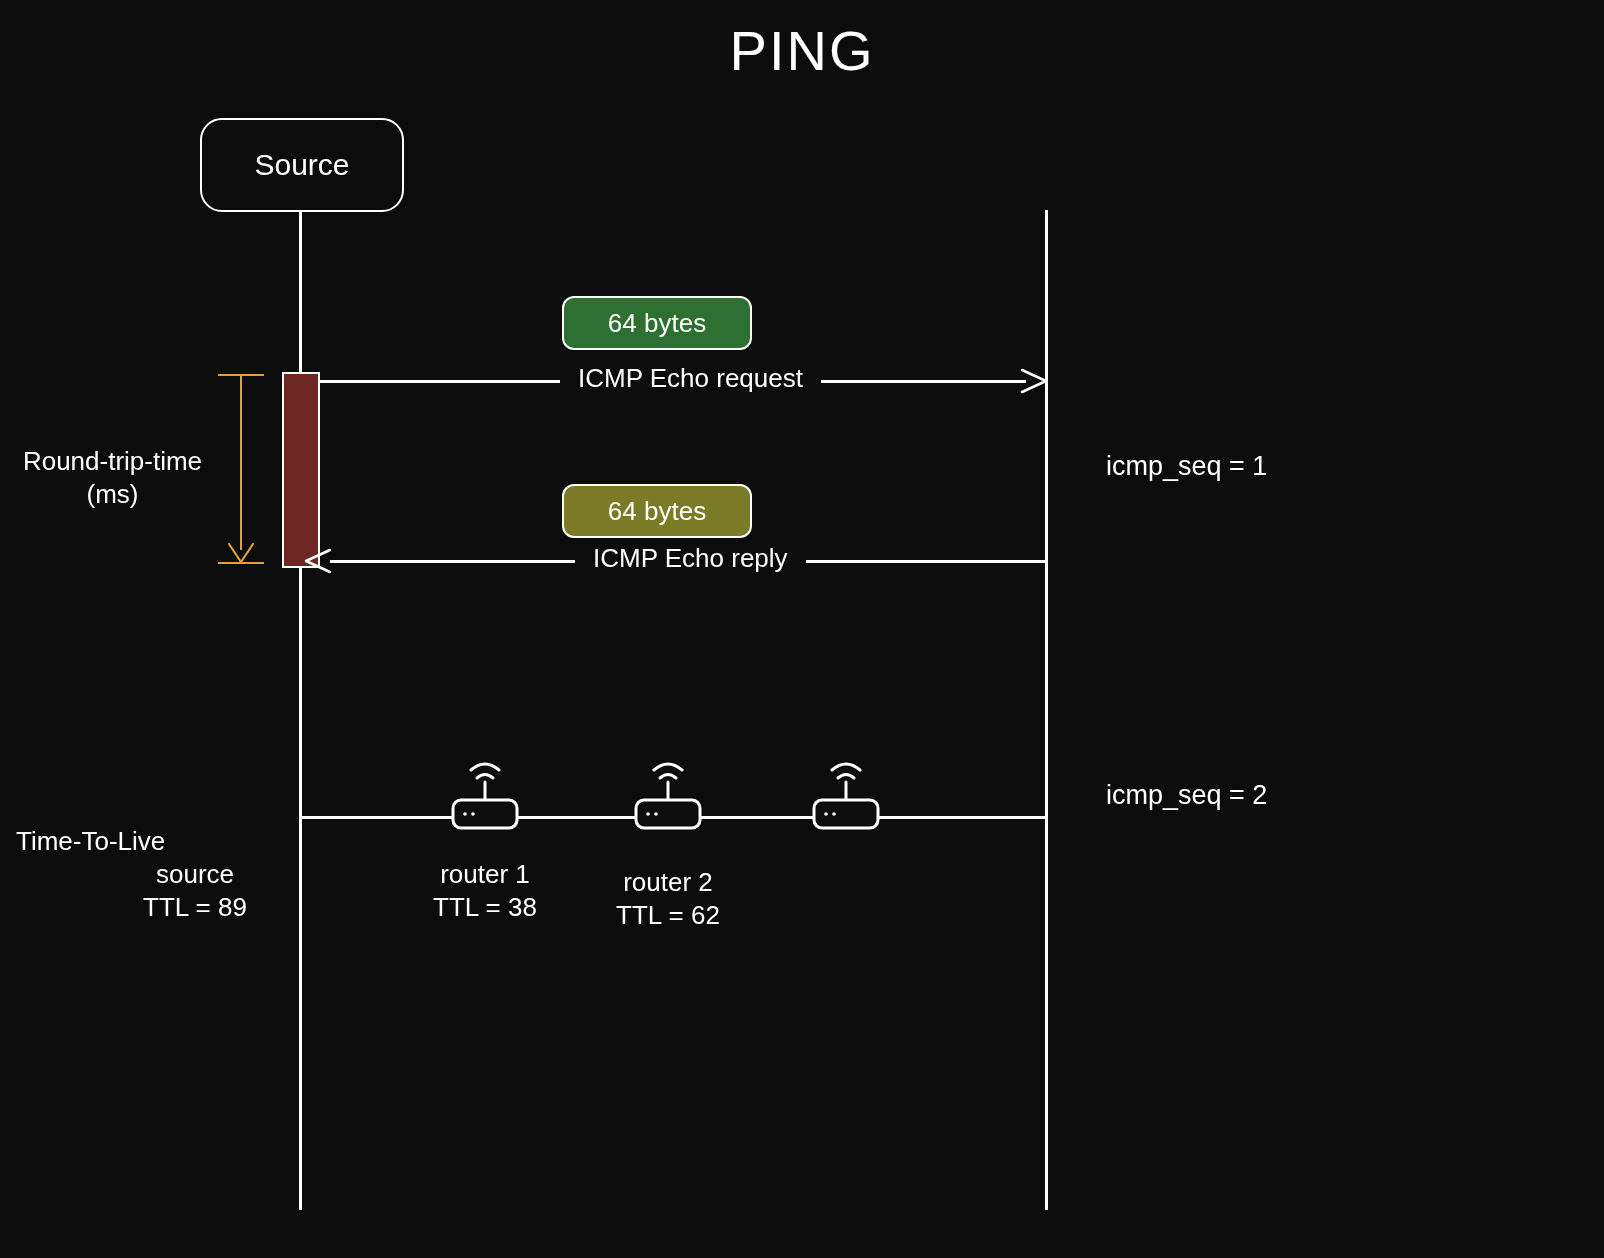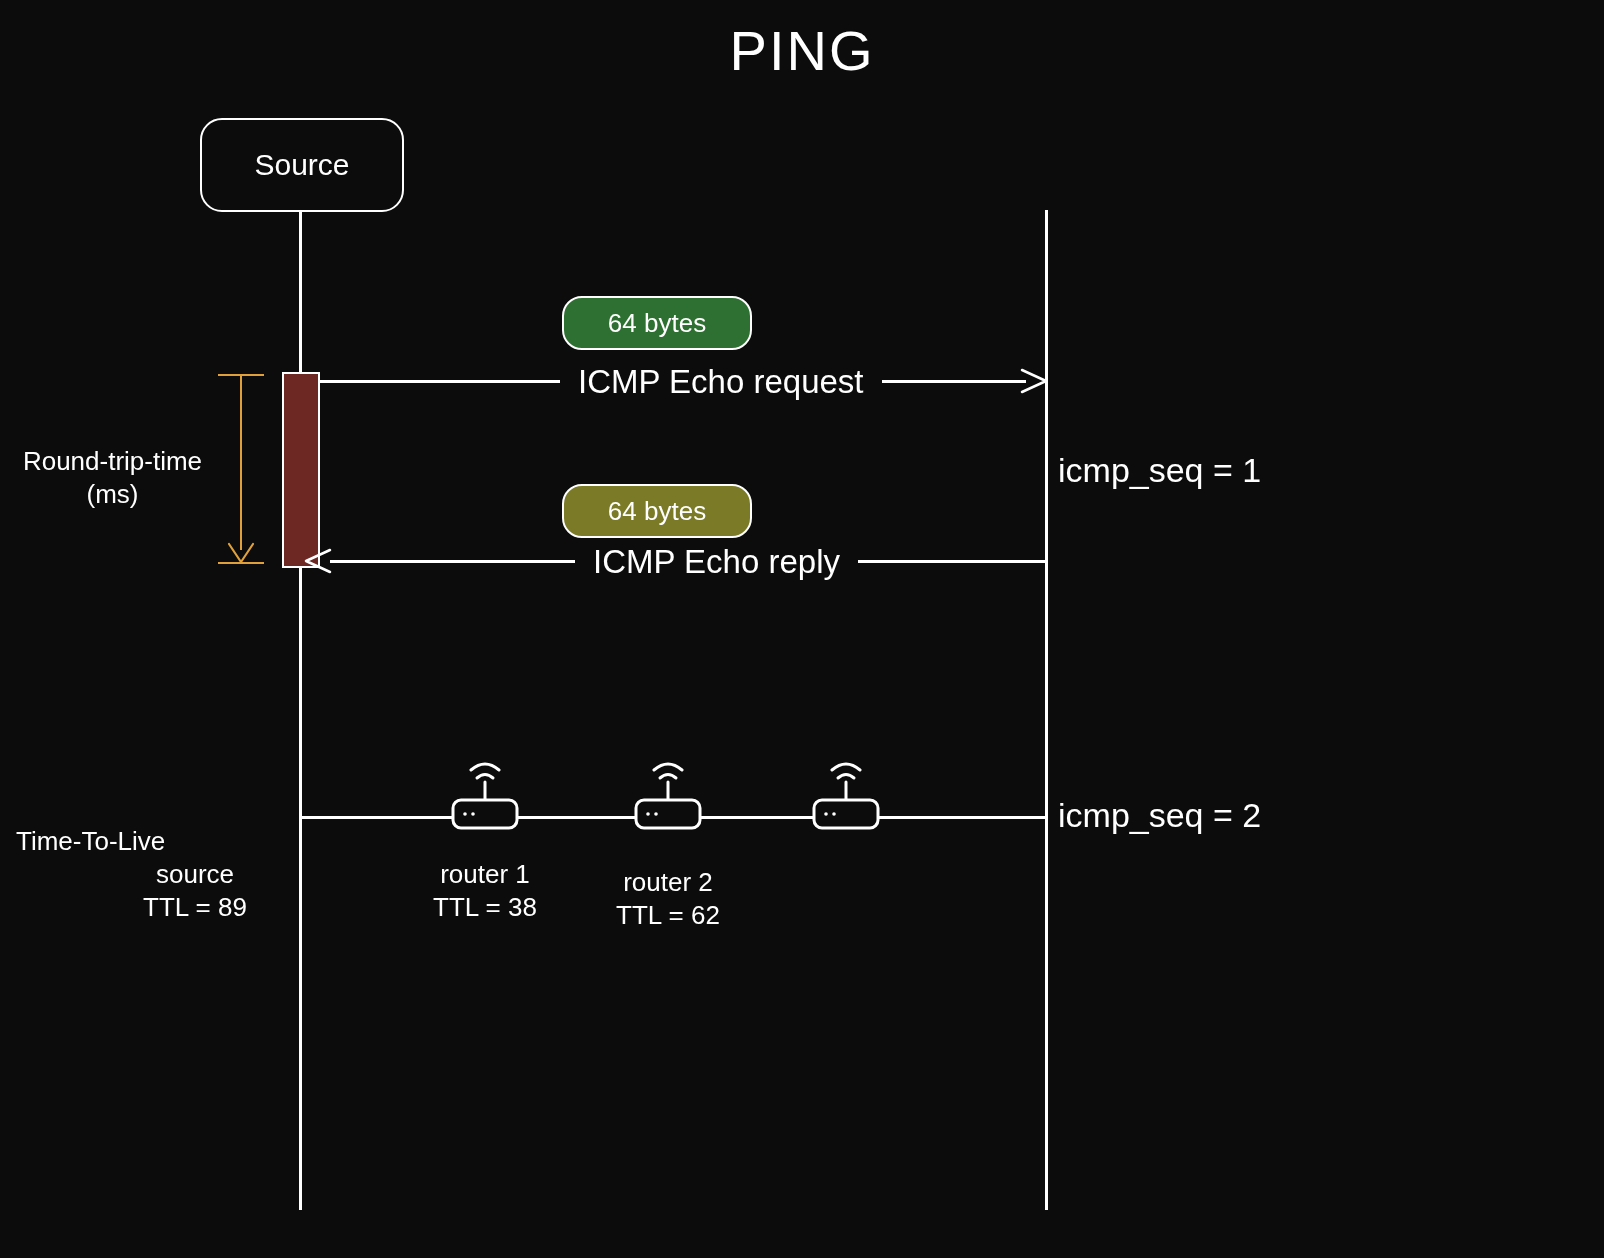--- a/index.html
+++ b/index.html
@@ -6,28 +6,28 @@
   .canvas{position:relative;width:1604px;height:1258px;background:#0c0c0c;text-decoration:underline;}
   .title{position:absolute;left:0;right:0;top:18px;text-align:center;font-size:56px;letter-spacing:2px;}
   .node-box{position:absolute;border:2.5px solid #fff;border-radius:22px;background:#0c0c0c;text-align:center;font-size:30px;display:flex;align-items:center;justify-content:center;}
   .lifeline{position:absolute;width:2.5px;background:#fff;}
   .rtt-bar{position:absolute;background:#6d2824;border:2px solid #fff;}
   .bracket{position:absolute;color:#e0a13a;}
   .bracket .v{position:absolute;width:2px;background:#e0a13a;}
   .bracket .barh{position:absolute;height:2px;background:#e0a13a;}
   .bracket svg{position:absolute;}
   .label{position:absolute;font-size:26px;text-align:center;line-height:1.25;}
-  .pill{position:absolute;border:2.5px solid #fff;border-radius:20px;font-size:26px;display:flex;align-items:center;justify-content:center;}
+  .pill{position:absolute;border:2.5px solid #fff;border-radius:12px;font-size:26px;display:flex;align-items:center;justify-content:center;}
   .pill.green{background:#2e7031;}
   .pill.olive{background:#7a7a27;}
   .arrow-line{position:absolute;height:2.5px;background:#fff;}
-  .arrow-label{position:absolute;background:#0c0c0c;padding:0 18px;font-size:33px;}
+  .arrow-label{position:absolute;background:#0c0c0c;padding:0 18px;font-size:26px;}
   .arrow-head{position:absolute;}
   .arrow-head svg{display:block;}
-  .right-label{position:absolute;font-size:34px;}
+  .right-label{position:absolute;font-size:27px;margin-left:48px;}
   .router{position:absolute;}
   .router svg{display:block;}
 </style>
 </head>
 <body>
 
 <div class="canvas">
 
   <div class="title">PING</div>
 
@@ -108,21 +108,21 @@
     <svg width="80" height="78">
       <path d="M26 14 Q40 2 54 14" stroke="#fff" stroke-width="3" fill="none" stroke-linecap="round"></path>
       <path d="M32 22 Q40 15 48 22" stroke="#fff" stroke-width="3" fill="none" stroke-linecap="round"></path>
       <line x1="40" y1="26" x2="40" y2="44" stroke="#fff" stroke-width="3" stroke-linecap="round"></line>
       <rect x="8" y="44" width="64" height="28" rx="8" stroke="#fff" stroke-width="3" fill="#0c0c0c"></rect>
       <circle cx="20" cy="58" r="1.8" fill="#fff"></circle>
         <circle cx="28" cy="58" r="1.8" fill="#fff"></circle>
     </svg>
   </div>
 
-  <div class="right-label" style="left:1058px;top:796px;">icmp_seq = 2</div>
+  <div class="right-label" style="left:1058px;top:780px;">icmp_seq = 2</div>
 
   <div class="label" style="left:130px;top:858px;width:130px;">
     <span>source</span><br>
     <span>TTL = 89</span>
   </div>
   <div class="label" style="left:420px;top:858px;width:130px;">
     <span>router 1</span><br>
     <span>TTL = 38</span>
   </div>
   <div class="label" style="left:603px;top:866px;width:130px;">

